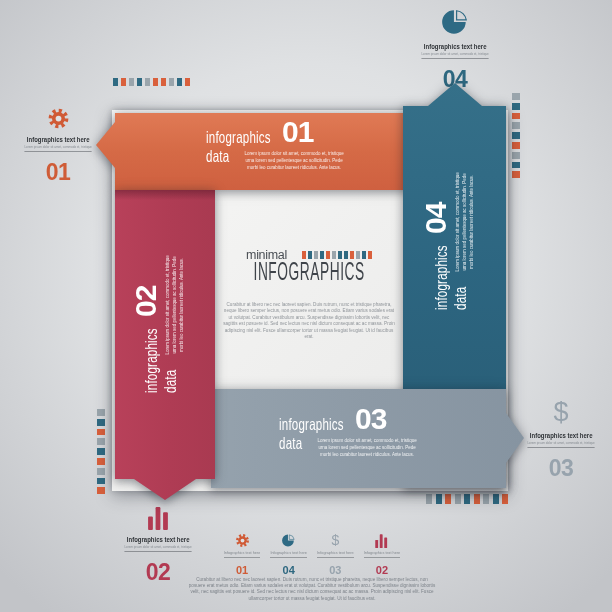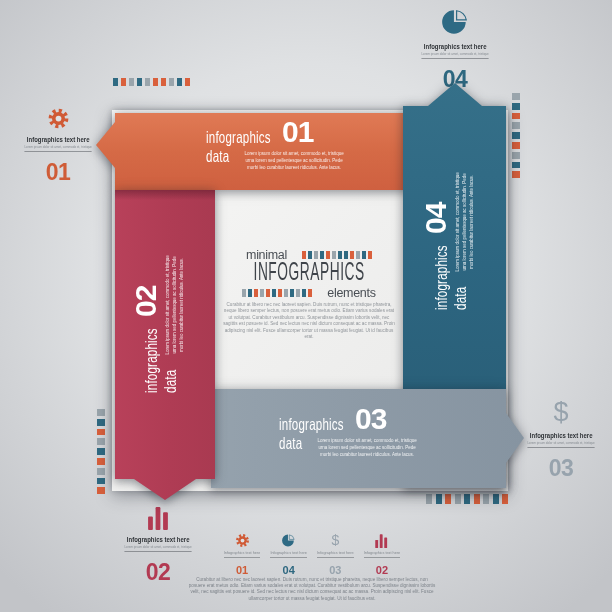--- a/index.html
+++ b/index.html
@@ -152,37 +152,20 @@
           <span class="sq" style="background: rgb(47, 106, 130);"></span>
           <span class="sq" style="background: rgb(217, 96, 60);"></span>
           <span class="sq" style="background: rgb(154, 165, 172);"></span>
           <span class="sq" style="background: rgb(47, 106, 130);"></span>
           <span class="sq" style="background: rgb(217, 96, 60);"></span>
         </span>
     </div>
     <div id="c-title">
       <span>INFOGRAPHICS</span>
     </div>
-    <div class="c-row" style="top:93px;">
-      <span class="strip strip-mini">
-          <span class="sq" style="background: rgb(154, 165, 172);"></span>
-          <span class="sq" style="background: rgb(47, 106, 130);"></span>
-          <span class="sq" style="background: rgb(217, 96, 60);"></span>
-          <span class="sq" style="background: rgb(154, 165, 172);"></span>
-          <span class="sq" style="background: rgb(217, 96, 60);"></span>
-          <span class="sq" style="background: rgb(47, 106, 130);"></span>
-          <span class="sq" style="background: rgb(217, 96, 60);"></span>
-          <span class="sq" style="background: rgb(154, 165, 172);"></span>
-          <span class="sq" style="background: rgb(47, 106, 130);"></span>
-          <span class="sq" style="background: rgb(154, 165, 172);"></span>
-          <span class="sq" style="background: rgb(47, 106, 130);"></span>
-          <span class="sq" style="background: rgb(217, 96, 60);"></span>
-        </span>
-      <span class="c-tail">elements</span>
-    </div>
     <div id="c-para">Curabitur at libero nec nec laoreet sapien. Duis rutrum, nunc et tristique pharetra, neque libero semper lectus, non posuere erat metus odio. Etiam varius sodales erat ut volutpat. Curabitur vestibulum arcu. Suspendisse dignissim lobortis velit, nec sagittis est posuere id. Sed nec lectus nec nisl dictum consequat ac ac massa. Proin adipiscing nisl elit. Fusce ullamcorper tortor ut massa feugiat feugiat. Ut id faucibus erat.</div>
   </div>
 
   <div class="rb-wrap" style="left:96px;top:113px;width:314px;height:77px;z-index:5;">
     <div class="rb-shape" style="clip-path:polygon(19px 0,314px 0,314px 77px,19px 77px,19px 55px,0 32px,19px 9px);background:linear-gradient(180deg,#e07a55 0%,#d56a46 50%,#cf6040 100%);">
       <div class="rcontent" style="left:100px;top:0;width:208px;height:77px;">
         <div class="rc-label">infographics
 data</div>
         <div class="rc-num">01</div>
         <div class="rc-lorem">

